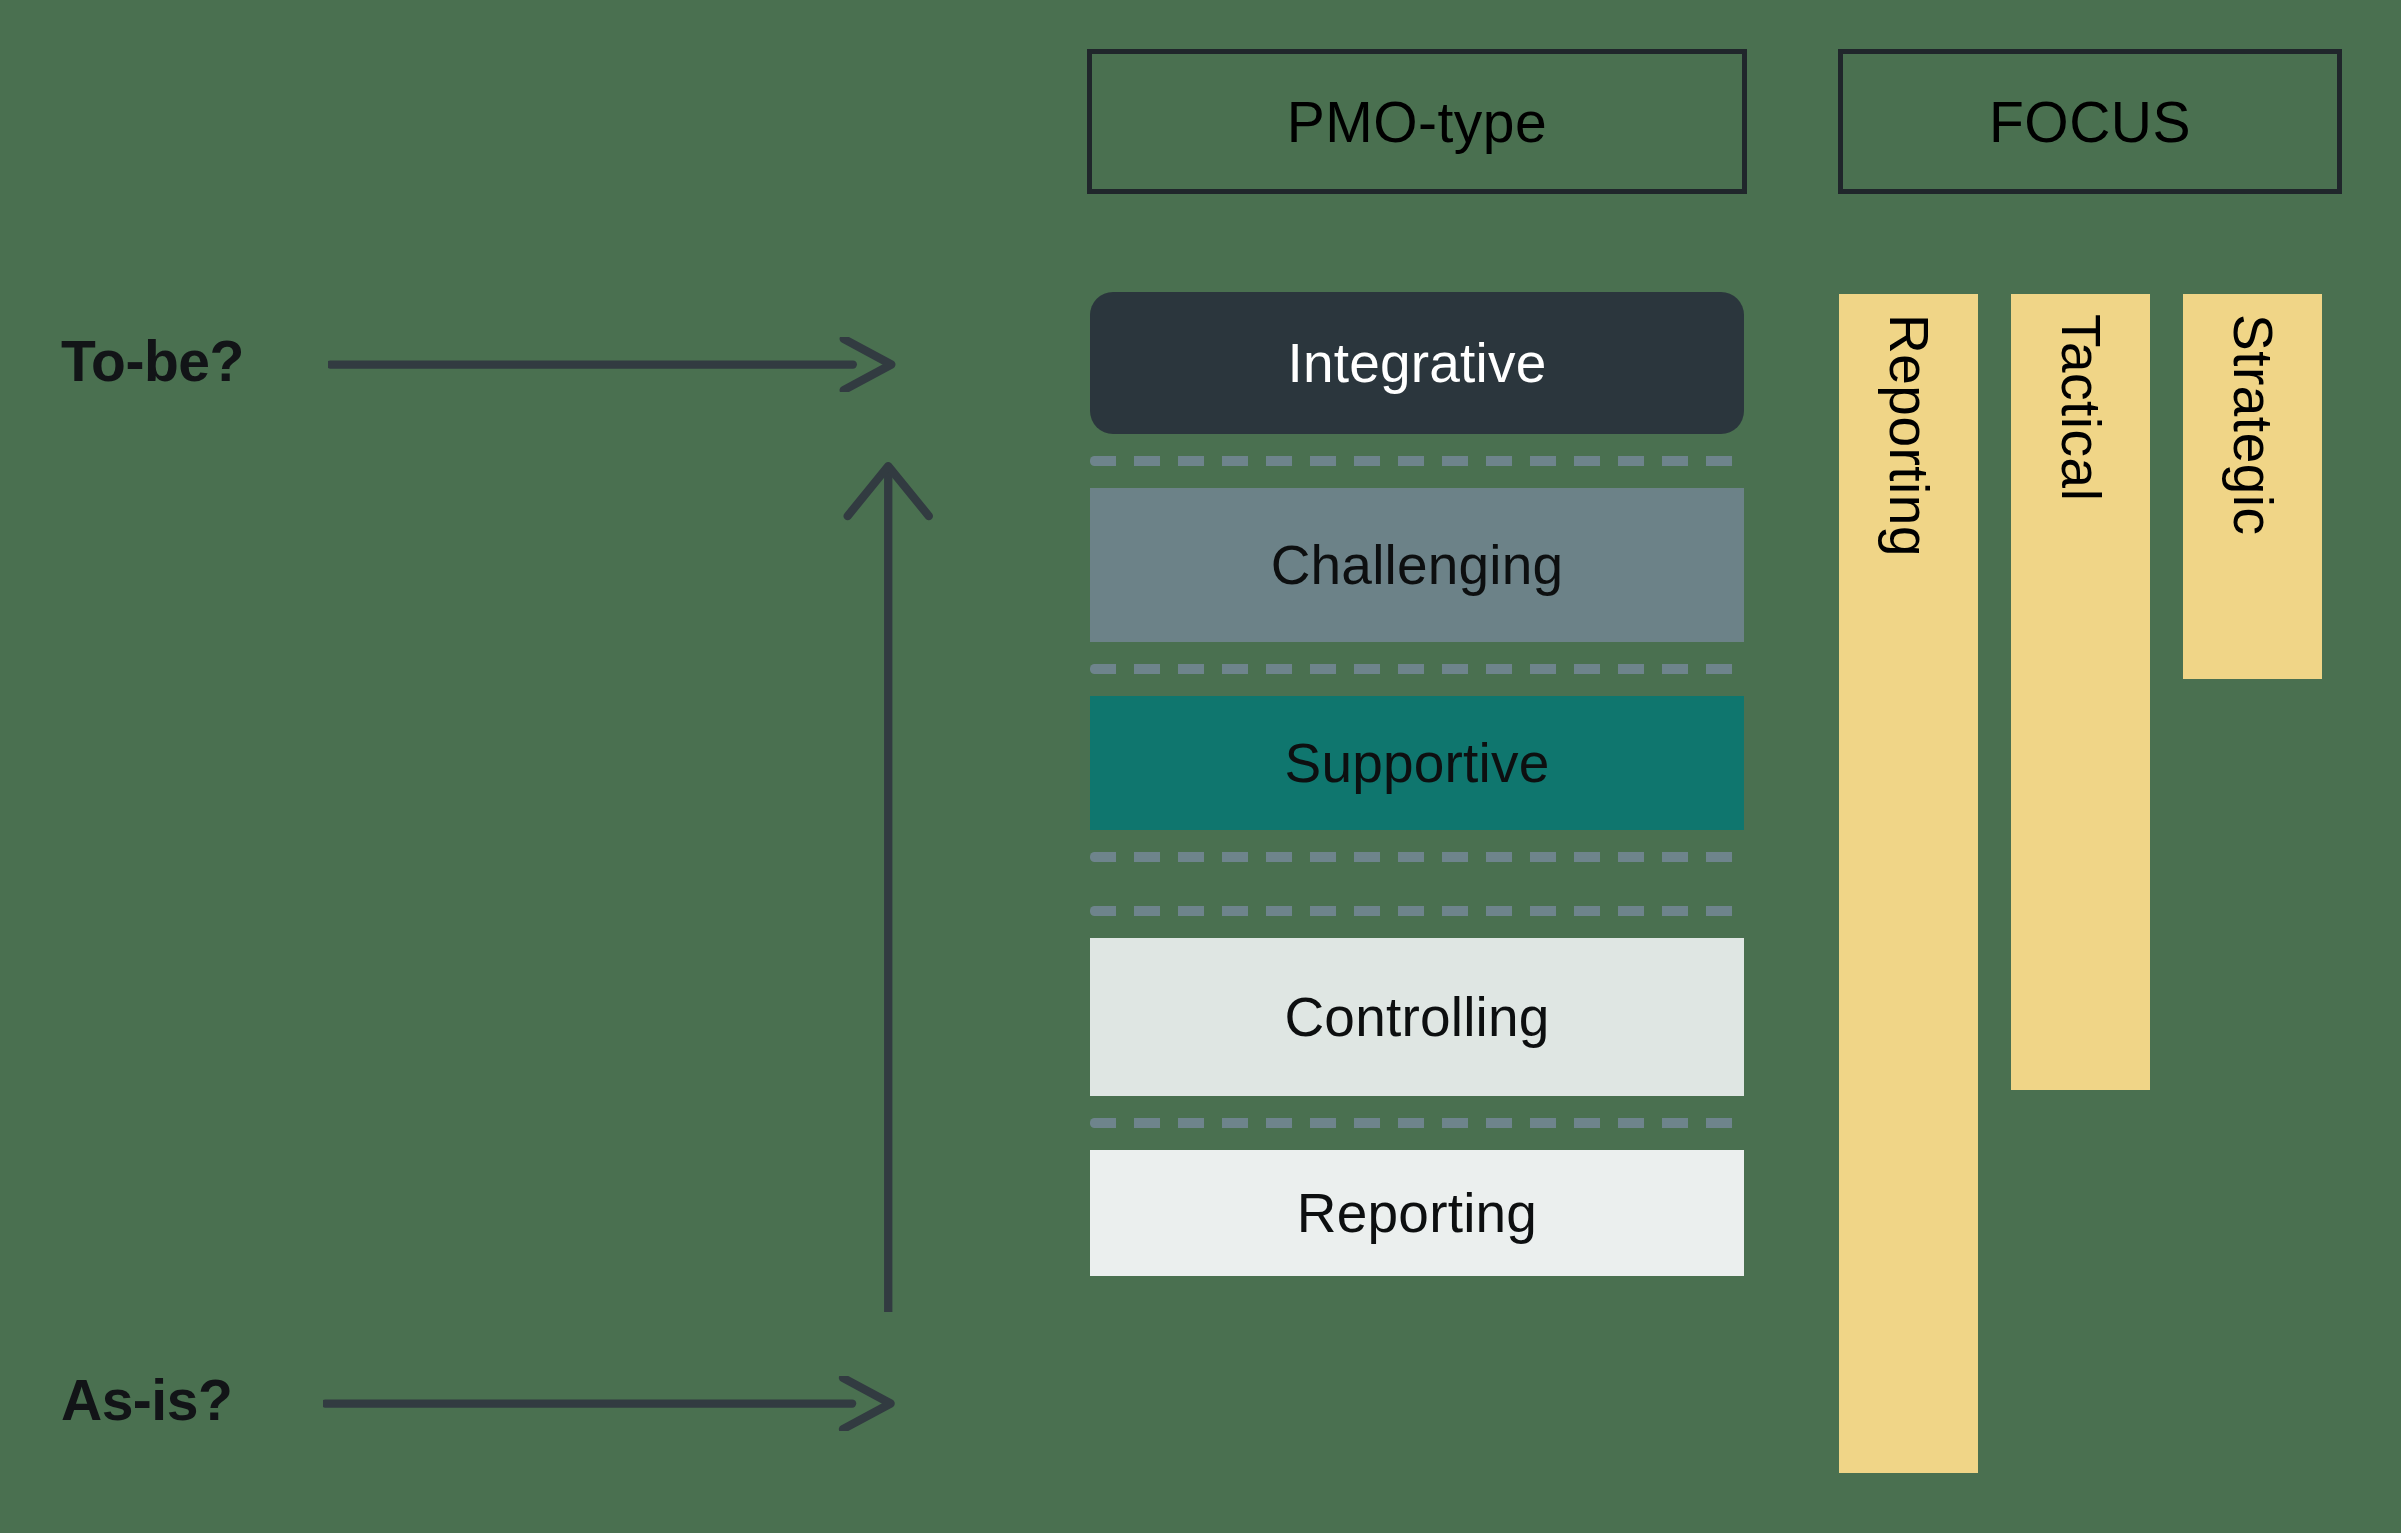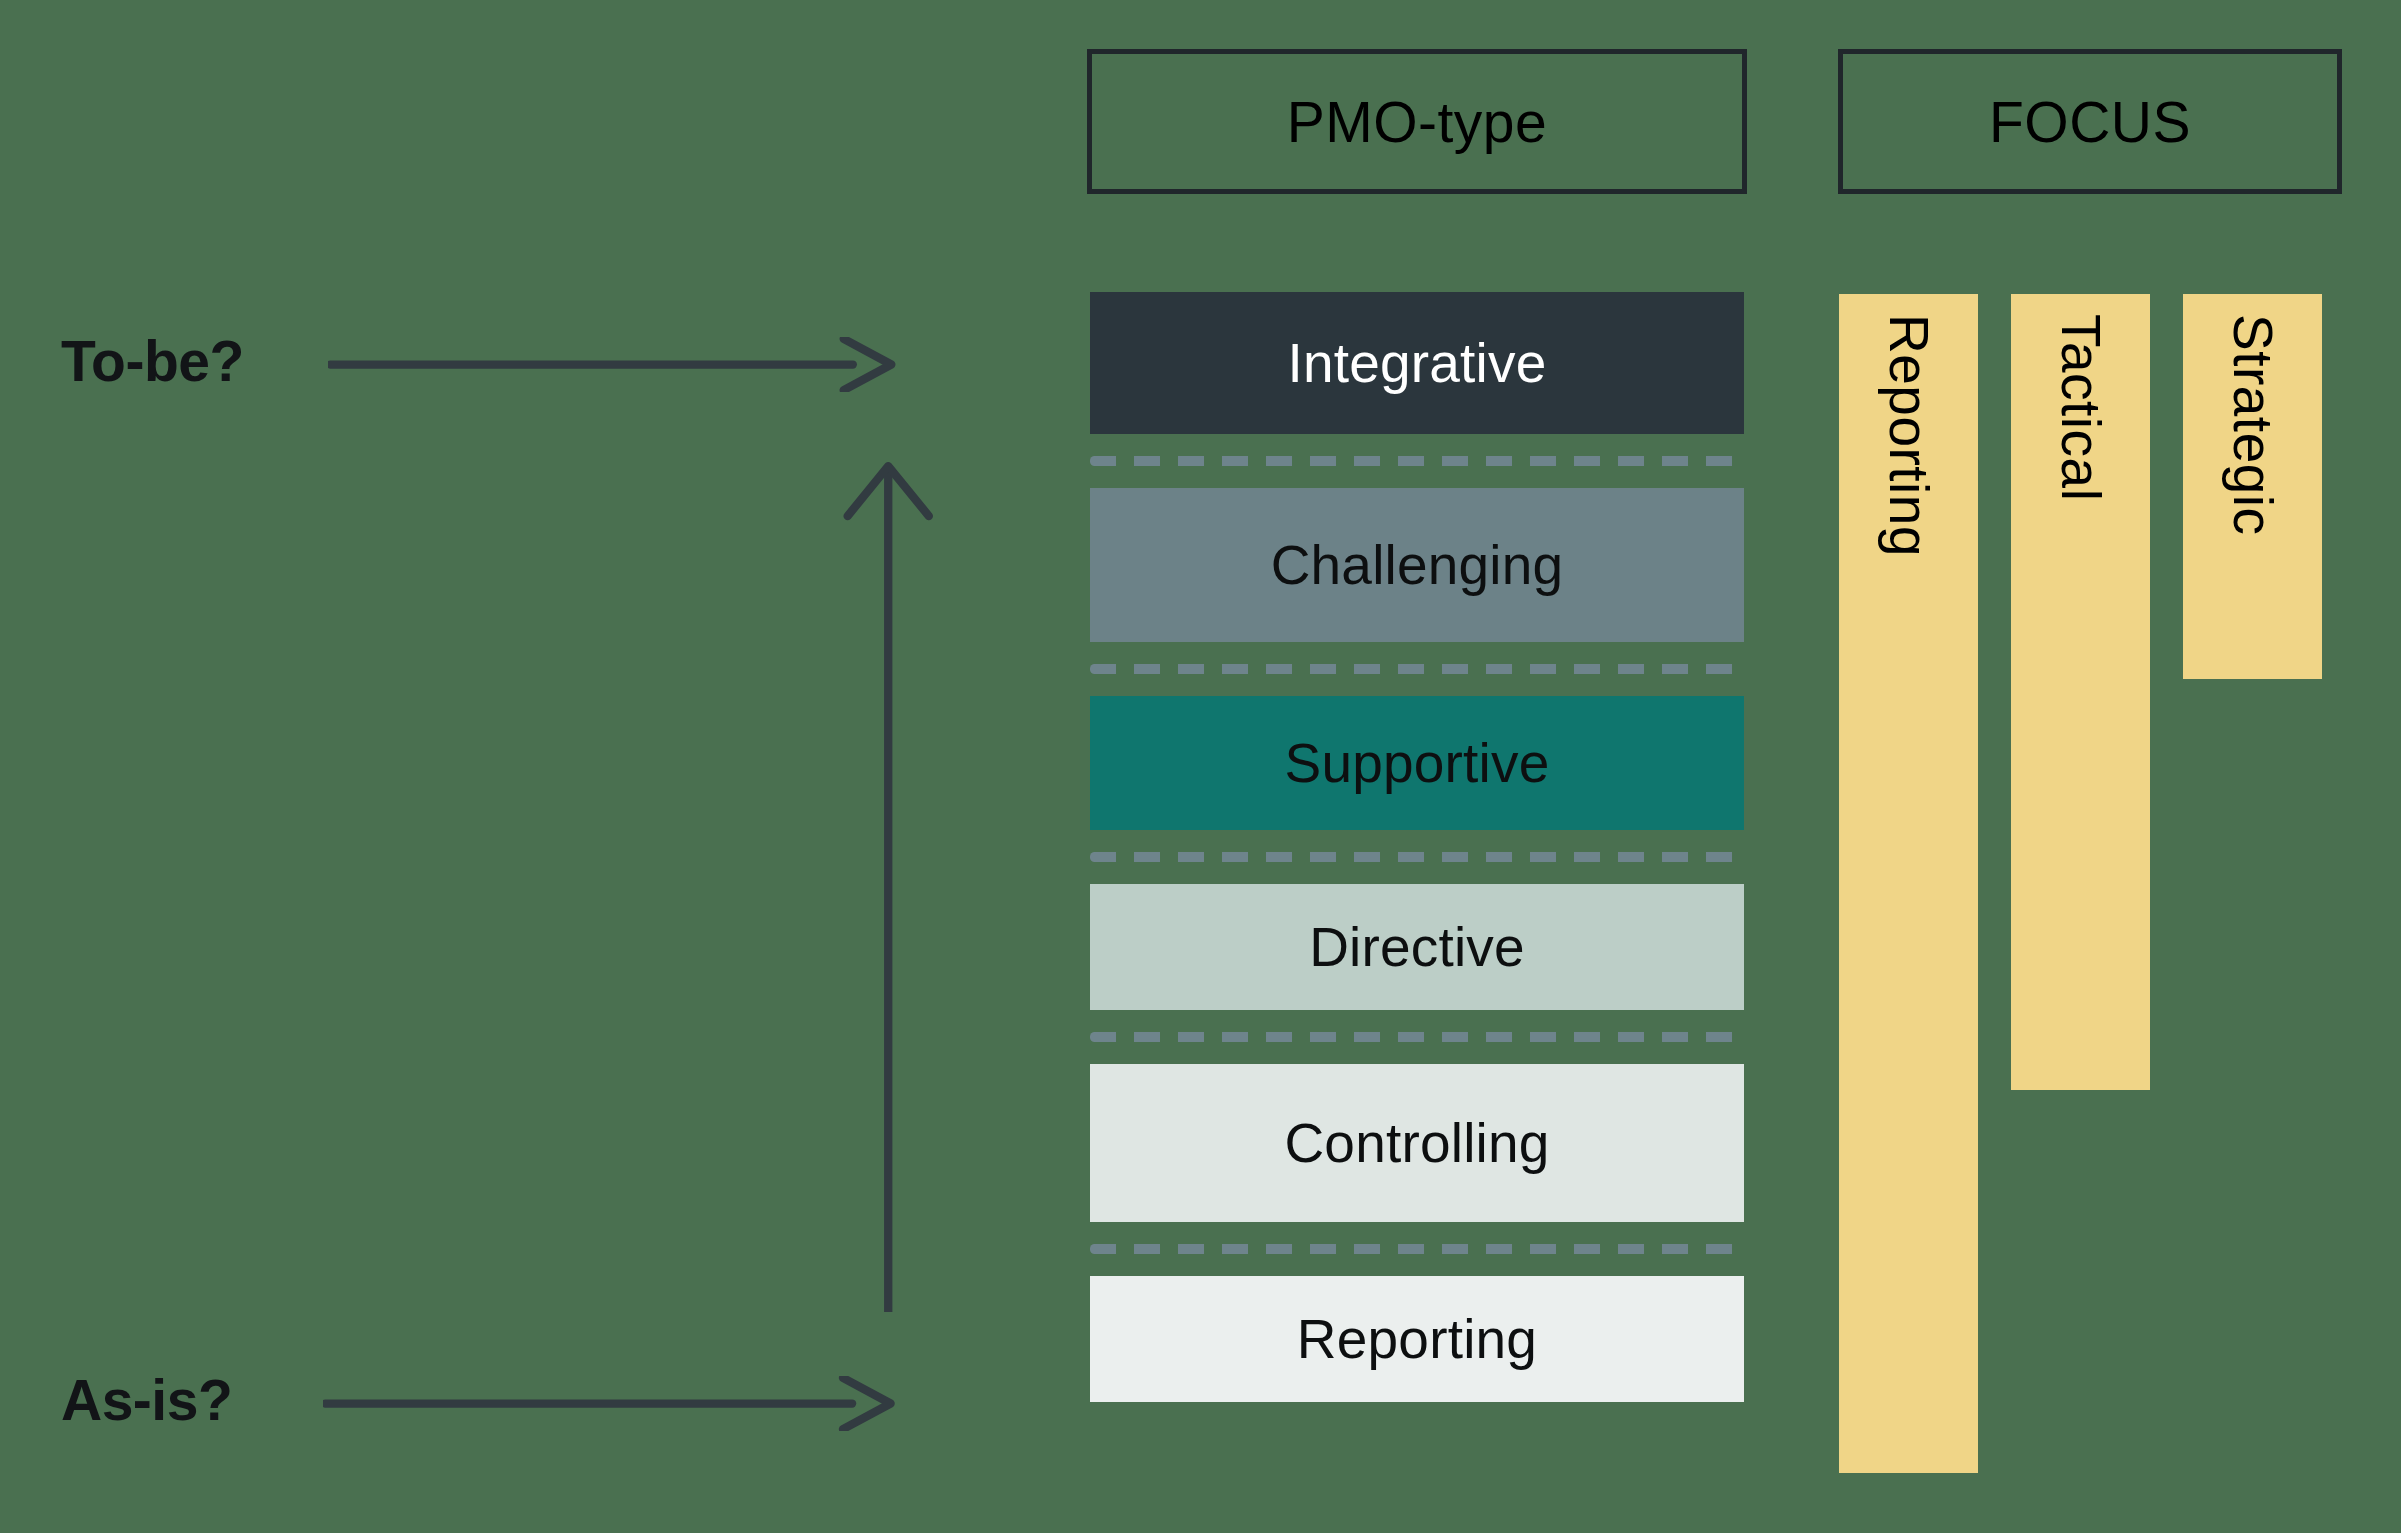--- a/index.html
+++ b/index.html
@@ -123,44 +123,41 @@
     <polyline points="565,2 617,30 565,58" fill="none" stroke="#323b41" stroke-width="9" stroke-linecap="round" stroke-linejoin="round"></polyline>
   </svg>
 
   <svg id="v-arrow" viewBox="0 0 130 930">
     <line x1="62" y1="930" x2="62" y2="22" stroke="#323b41" stroke-width="9" stroke-linecap="round"></line>
     <polyline points="18,68 62,14 106,68" fill="none" stroke="#323b41" stroke-width="9" stroke-linecap="round" stroke-linejoin="round"></polyline>
   </svg>
 
   <div id="pmo-stack">
 
-    <div class="pmo-bar" style="height:142px;background:#2b363d;">
+    <div class="pmo-bar" style="height:142px;background:#2b363d;border-radius:23px;">
       <span style="color:#ffffff;">Integrative</span>
     </div>
     <div class="dash-sep">
         <i></i>
       </div>
 
     <div class="pmo-bar" style="height:154px;background:#6c8288;">
       <span style="color:#0d0f10;">Challenging</span>
     </div>
     <div class="dash-sep">
         <i></i>
       </div>
 
     <div class="pmo-bar" style="height:134px;background:#0f766e;">
       <span style="color:#0d0f10;">Supportive</span>
     </div>
     <div class="dash-sep">
         <i></i>
       </div>
 
-    <div class="pmo-bar" style="height:126px;background:#bccec7;">
-      <span style="color:#0d0f10;">Directive</span>
-    </div>
     <div class="dash-sep">
         <i></i>
       </div>
 
     <div class="pmo-bar" style="height:158px;background:#dfe6e3;">
       <span style="color:#0d0f10;">Controlling</span>
     </div>
     <div class="dash-sep">
         <i></i>
       </div>

